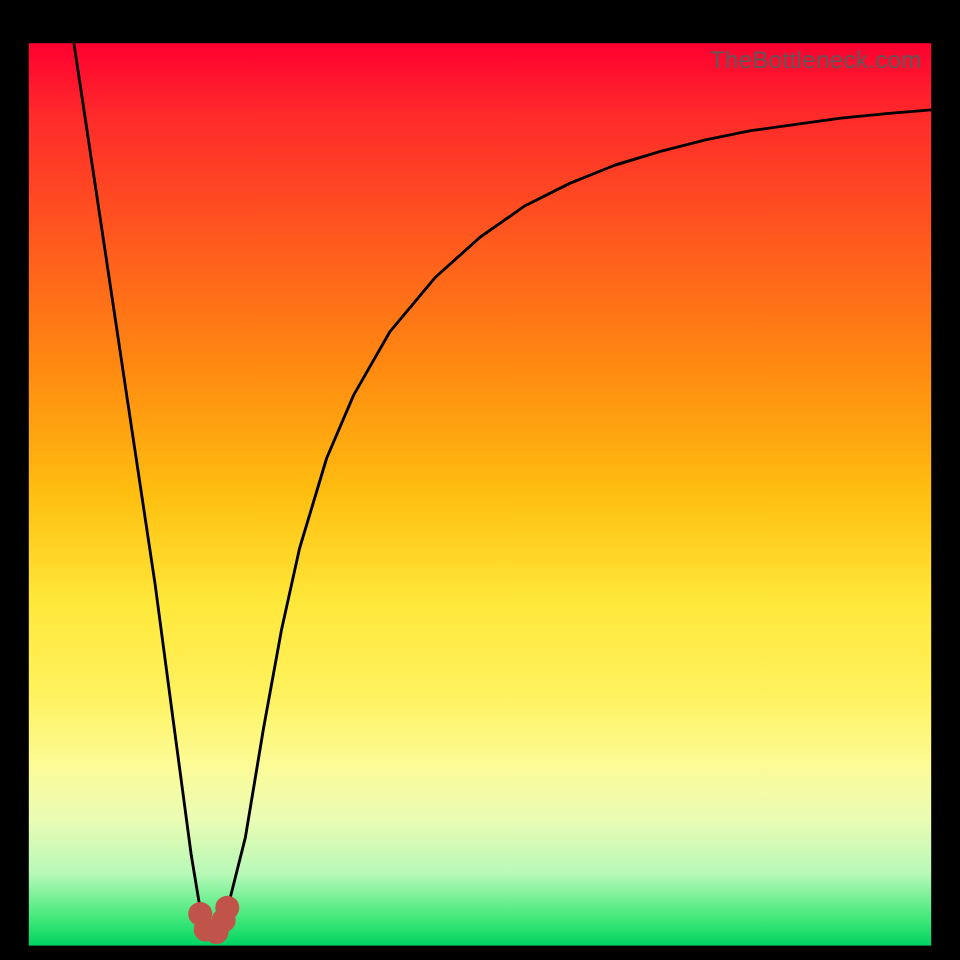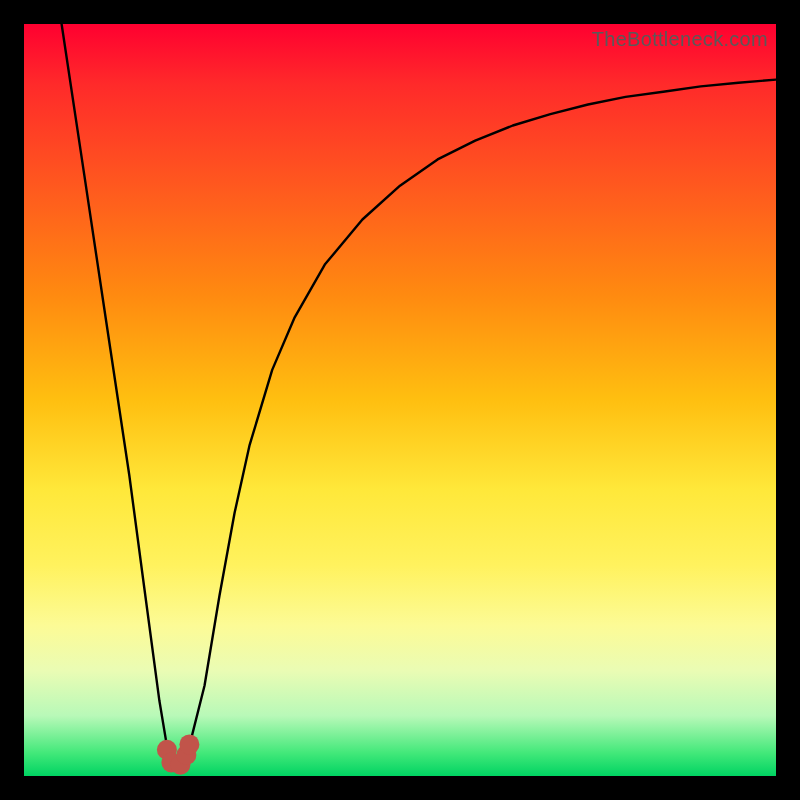--- a/index.html
+++ b/index.html
@@ -13,21 +13,21 @@
   }
   .frame {
     position: relative;
     width: 800px;
     height: 800px;
     background: #000;
   }
   .plot {
     position: absolute;
     left: 24px;
-    top: 24px;
+    top: 36px;
     width: 752px;
     height: 752px;
     background: linear-gradient(
       to bottom,
       #ff0030 0%,
       #ff2a2a 8%,
       #ff5a1e 22%,
       #ff8a10 36%,
       #ffbf10 50%,
       #ffe83a 62%,

